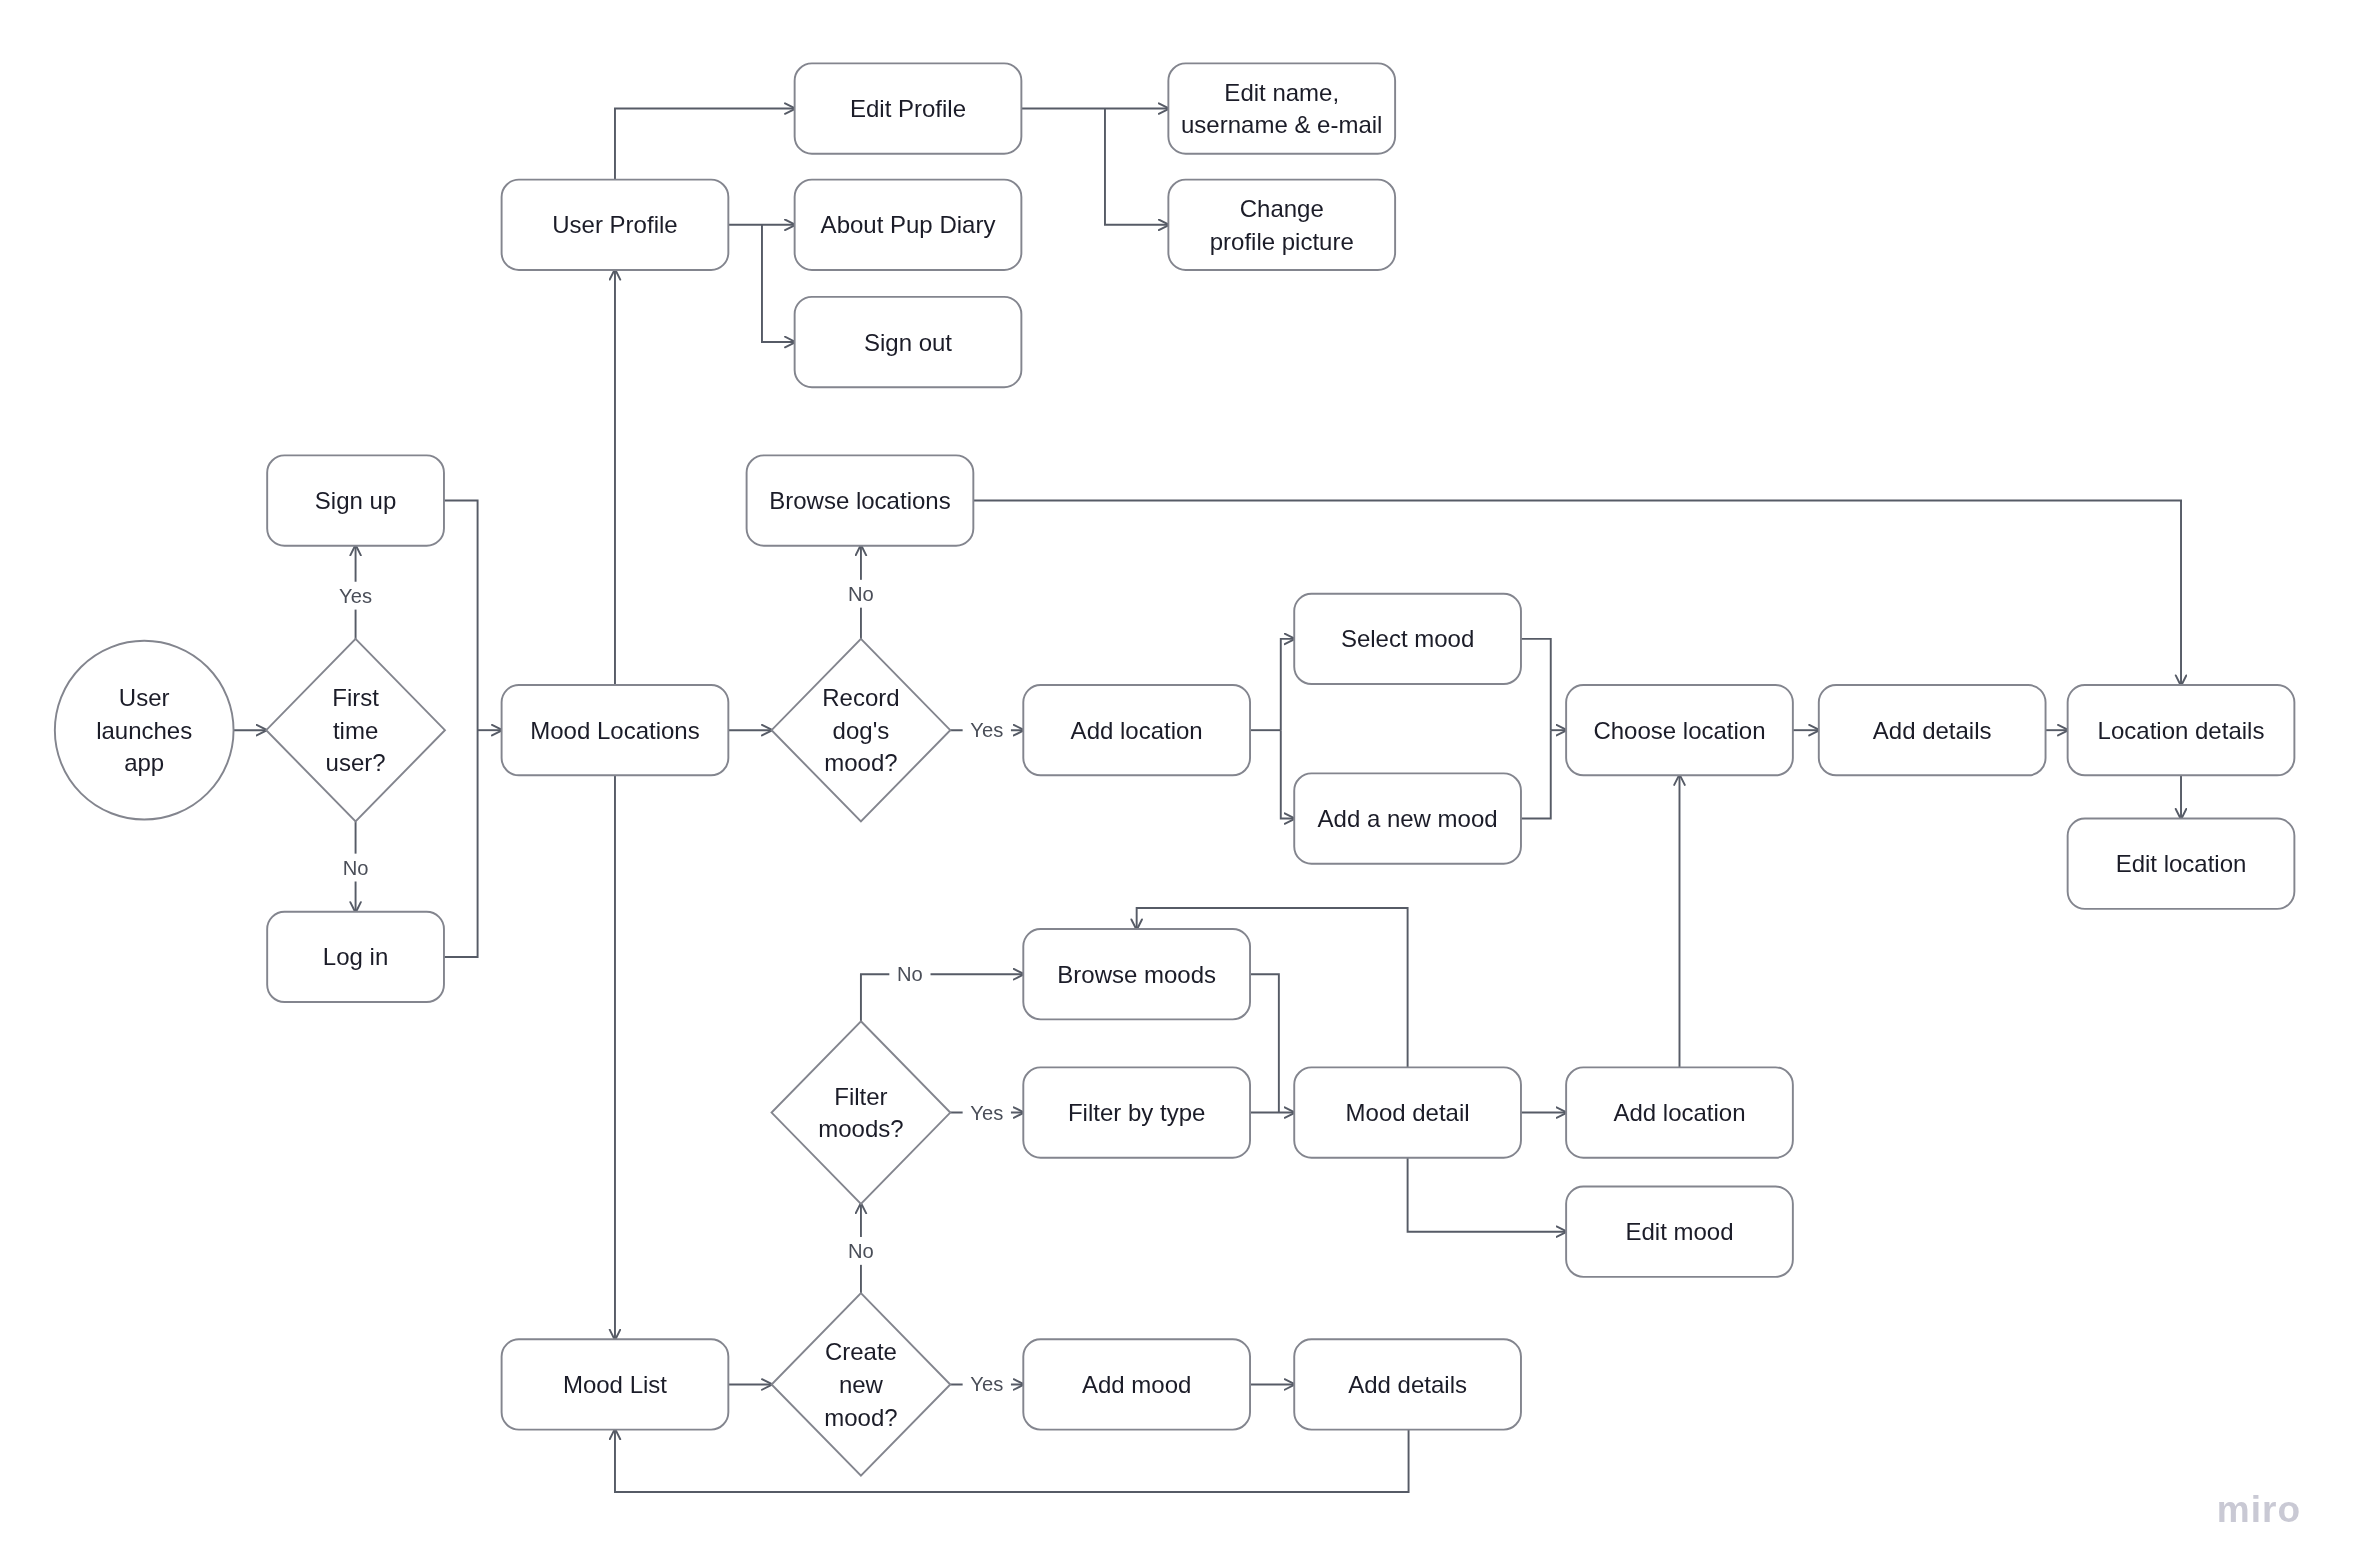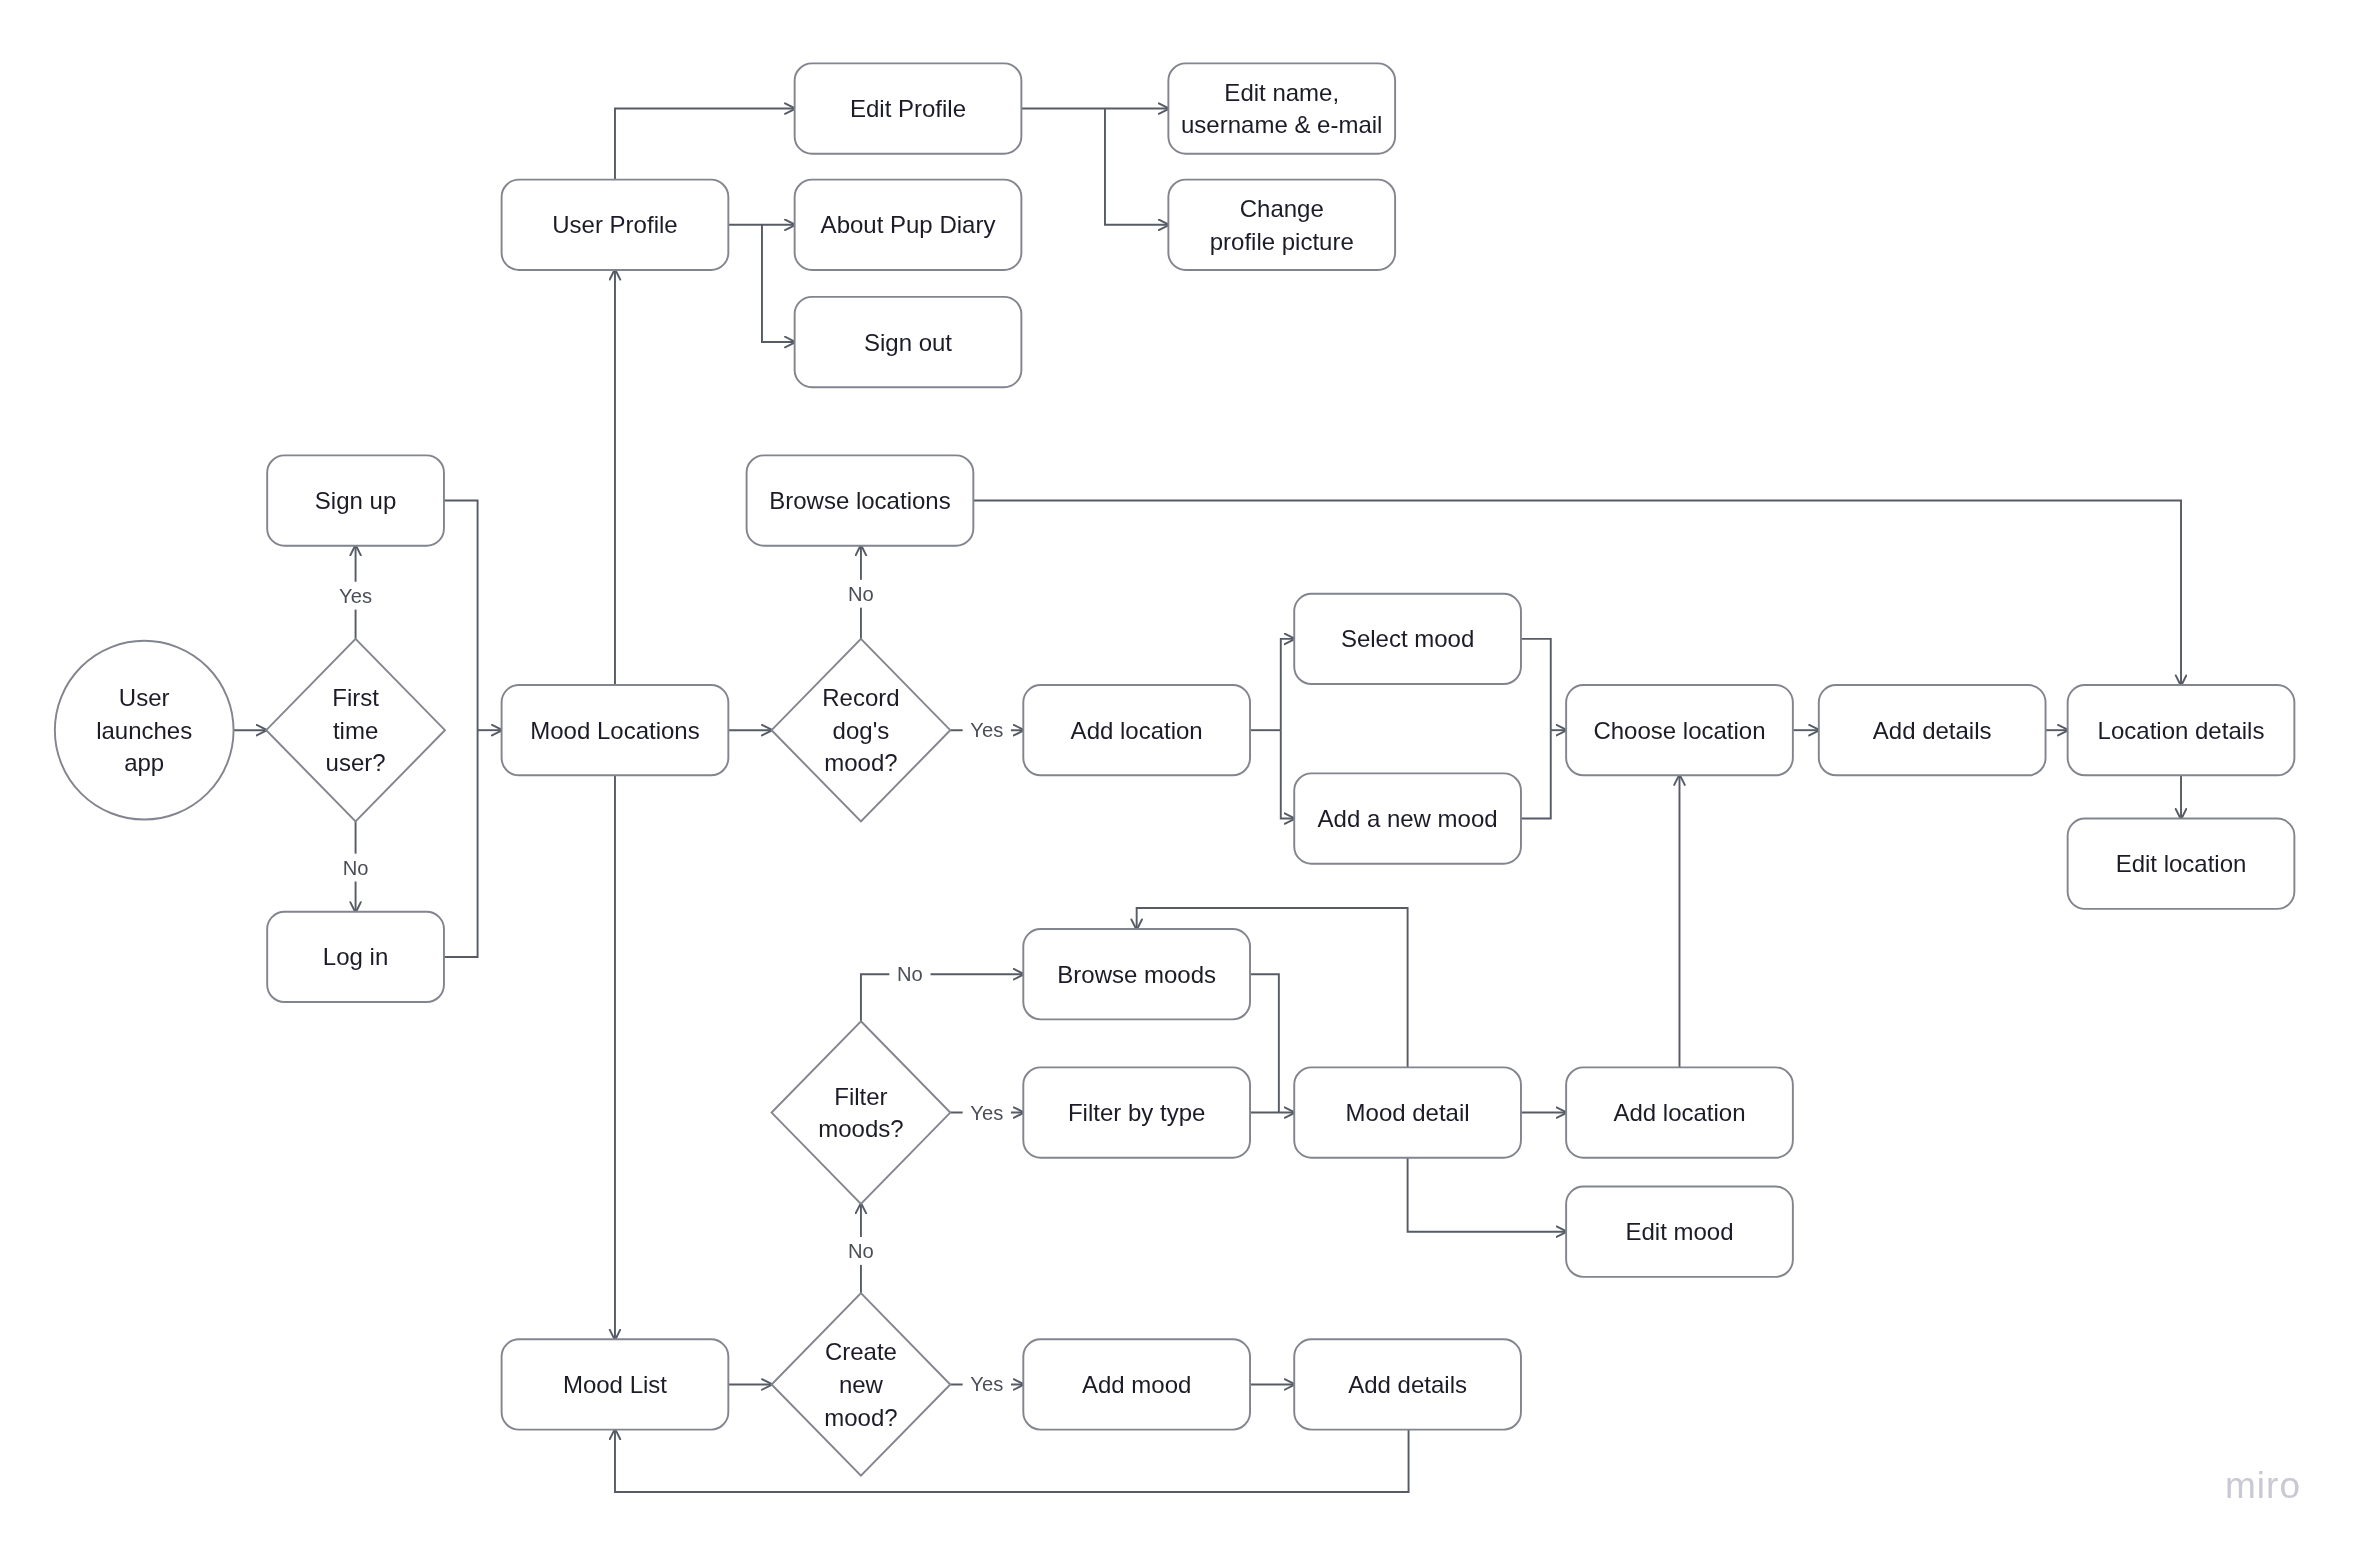--- a/index.html
+++ b/index.html
@@ -10,23 +10,23 @@
     overflow: hidden;
   }
   #board {
     position: relative;
     width: 2355px; height: 1567px;
     background: #ffffff;
   }
   #diagram { position: absolute; left: 0; top: 0; }
   #watermark {
     position: absolute;
-    right: 54px; bottom: 60px;
+    right: 54px; bottom: 36px;
     font-size: 37px;
-    font-weight: 400;
+    font-weight: 700;
     letter-spacing: 1px;
     color: #c9c9d4;
     user-select: none;
   }
 </style>
 </head>
 <body>
 
 <div id="board" style="background: rgb(255, 255, 255);">
   <svg id="diagram" width="2355" height="1567" viewBox="0 0 2451 1631">

